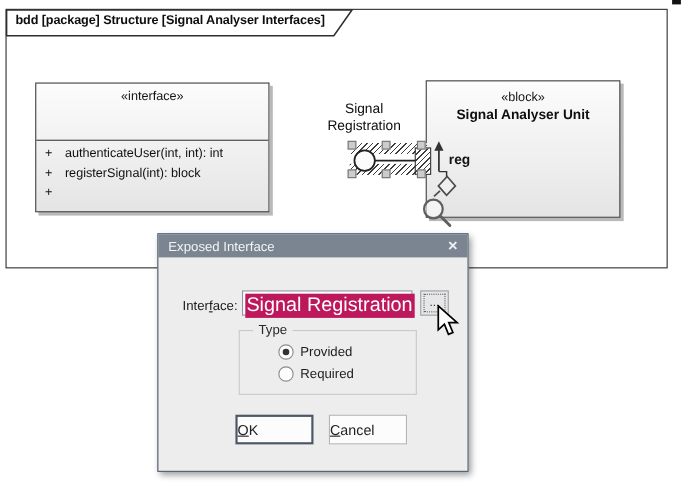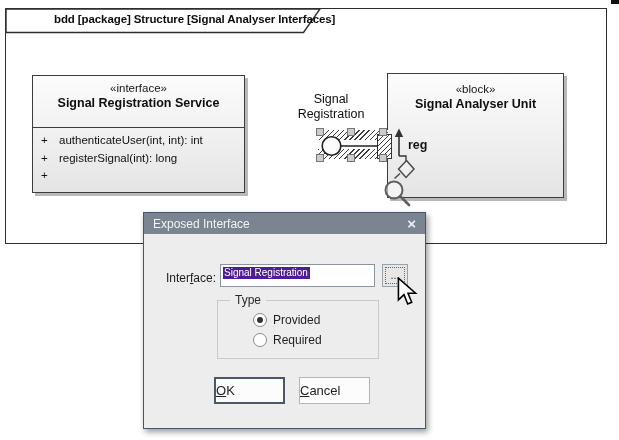--- a/index.html
+++ b/index.html
@@ -1,21 +1,21 @@
 <!DOCTYPE html>
 <html><head>
 <meta charset="utf-8">
 <style>
   html,body{margin:0;padding:0;background:#fff;}
   .canvas{position:relative;width:619px;height:440px;background:#ffffff;overflow:hidden;
           font-family:"Liberation Sans",sans-serif;color:#111;}
   
   .frame{position:absolute;left:5px;top:8px;width:600px;height:234px;border:1.5px solid #2e2e2e;background:#fff;}
   .frame-tab-edge{position:absolute;left:0;top:0;width:619px;height:440px;pointer-events:none;z-index:2;}
-  .frame-label{position:absolute;left:14px;top:13px;font-size:11.5px;font-weight:600;letter-spacing:-0.1px;color:#0d0d0d;z-index:3;white-space:nowrap;margin-left:40px;}
+  .frame-label{position:absolute;left:14px;top:13px;font-size:11.5px;font-weight:600;letter-spacing:-0.1px;color:#0d0d0d;z-index:3;white-space:nowrap;}
   
   .uml-el{position:absolute;border:1px solid #3c3c3c;
           background:linear-gradient(180deg,#fcfcfc 0%,#ececec 70%,#e4e4e4 100%);
           box-shadow:3px 3px 0 0 #b9b9b9;z-index:2;}
   .if-el{left:32px;top:75px;width:211px;height:116px;}
   .blk-el{left:387px;top:73px;width:175px;height:123px;}
   .el-head{text-align:center;padding-top:6px;}
   .blk-el .el-head{padding-top:9px;}
   .stereo{font-size:11.5px;color:#151515;}
   .el-name{font-size:12.5px;font-weight:700;margin-top:2px;color:#0e0e0e;}
@@ -36,21 +36,21 @@
   .svg-overlay{position:absolute;left:0;top:0;width:619px;height:440px;pointer-events:none;z-index:4;}
   
   .dialog{position:absolute;left:143px;top:212px;width:281px;height:215px;background:#ededed;
           border:1px solid #49566a;box-shadow:2px 3px 6px rgba(0,0,0,.4);z-index:5;font-size:12px;}
   .titlebar{height:21px;background:#7a8591;display:flex;align-items:center;padding:0 9px;}
   .title-text{color:#f2f4f6;font-size:12px;}
   .close-btn{margin-left:auto;color:#eef1f4;font-size:15px;font-weight:700;line-height:15px;cursor:default;}
   .fld-label{position:absolute;left:8px;top:58px;width:64px;text-align:right;color:#1b1b1b;}
   .fld-label u,.btn u{text-decoration:underline;}
   .text-field{position:absolute;left:76px;top:51px;width:153px;height:21px;background:#fff;border:1px solid #8d949c;}
-  .sel-text{display:inline-block;margin:2px 15px 0 2px;background:#4c1d95;color:#fff;font-size:10px;padding:0 2px 1px 1px;white-space:nowrap;}
+  .sel-text{display:inline-block;margin:2px 15px 0 2px;background:#be185d;color:#fff;font-size:18px;padding:0 2px 1px 1px;white-space:nowrap;}
   .browse-btn{position:absolute;left:238px;top:51px;width:26px;height:23px;background:#e7e7e7;
               border:1px solid #99a1a9;color:#333;font-size:11px;text-align:center;line-height:19px;
               outline:1px dotted #666;outline-offset:-4px;padding:0;font-family:inherit;}
   .group-box{position:absolute;left:73px;top:87px;width:160px;height:57px;border:1px solid #c9c9c9;}
   .group-label{position:absolute;left:86px;top:80px;background:#ededed;padding:0 5px;color:#2a2a2a;}
   .radio-row{position:absolute;left:109px;display:flex;align-items:center;gap:6px;color:#1e1e1e;}
   .radio-row.r1{top:100px;}
   .radio-row.r2{top:120px;}
   .radio{width:12px;height:12px;border-radius:50%;border:1px solid #8b8b8b;background:#fdfdfd;position:relative;flex:0 0 auto;}
   .radio.sel::after{content:"";position:absolute;inset:3px;border-radius:50%;background:#333;}
@@ -70,31 +70,30 @@
 
   <div class="frame"></div>
   <svg class="frame-tab-edge">
     <path d="M6,32.5 L6,9 L320,9 L303.5,32.5 Z" fill="#ffffff" stroke="#2e2e2e" stroke-width="1.4"></path>
   </svg>
   <div class="frame-label">bdd [package] Structure [Signal Analyser Interfaces]</div>
 
   <div class="uml-el if-el">
     <div class="el-head">
       <div class="stereo">«interface»</div>
-      <div class="el-name">Signal Registration Service</div>
     </div>
     <div class="el-divider"></div>
     <div class="el-ops">
       <div class="op-row">
         <span class="op-vis">+</span>
         <span class="op-sig">authenticateUser(int, int): int</span>
       </div>
       <div class="op-row">
         <span class="op-vis">+</span>
-        <span class="op-sig">registerSignal(int): long</span>
+        <span class="op-sig">registerSignal(int): block</span>
       </div>
       <div class="op-row">
         <span class="op-vis">+</span>
       </div>
     </div>
   </div>
 
   <div class="uml-el blk-el">
     <div class="el-head">
       <div class="stereo">«block»</div>

